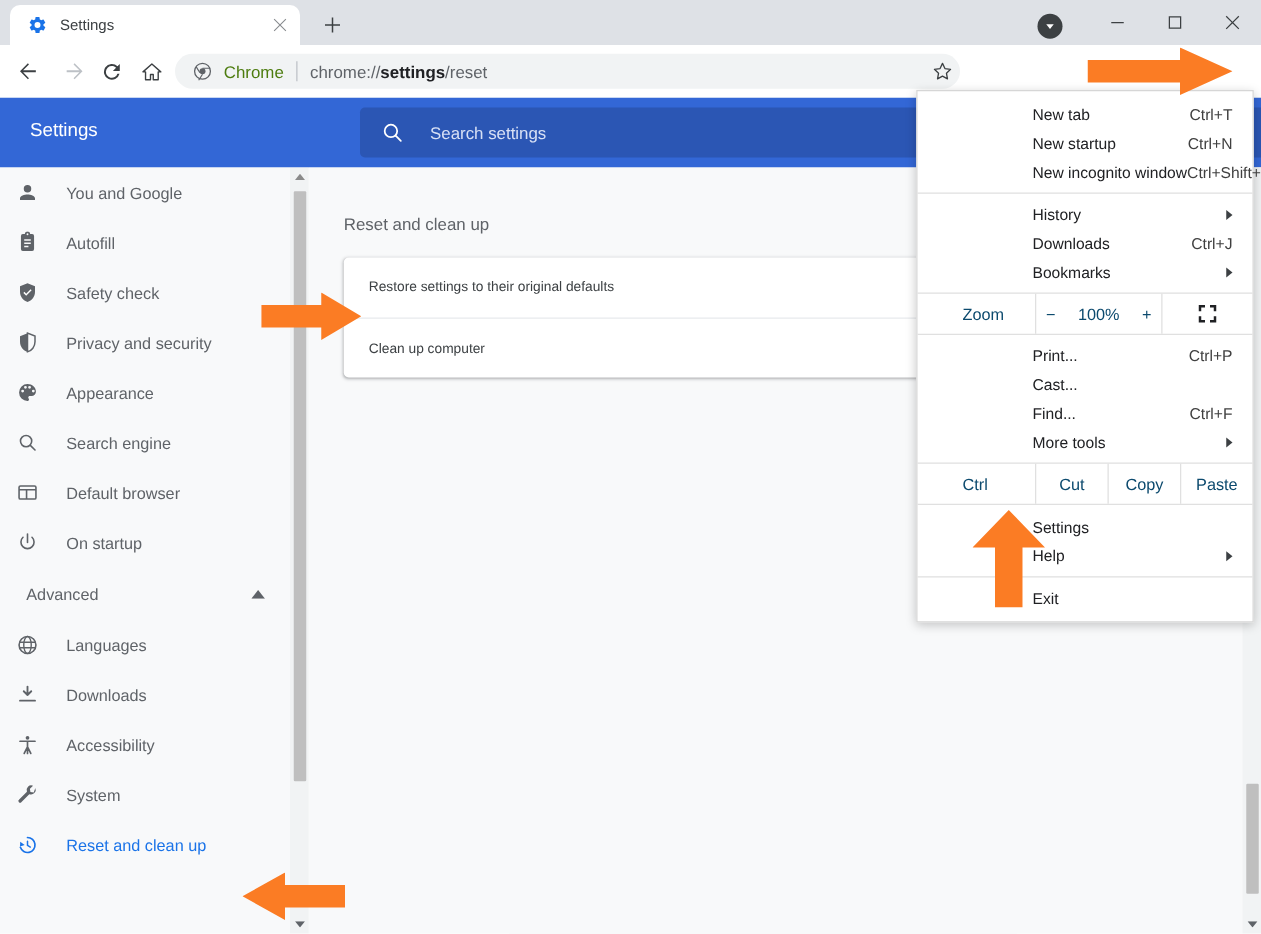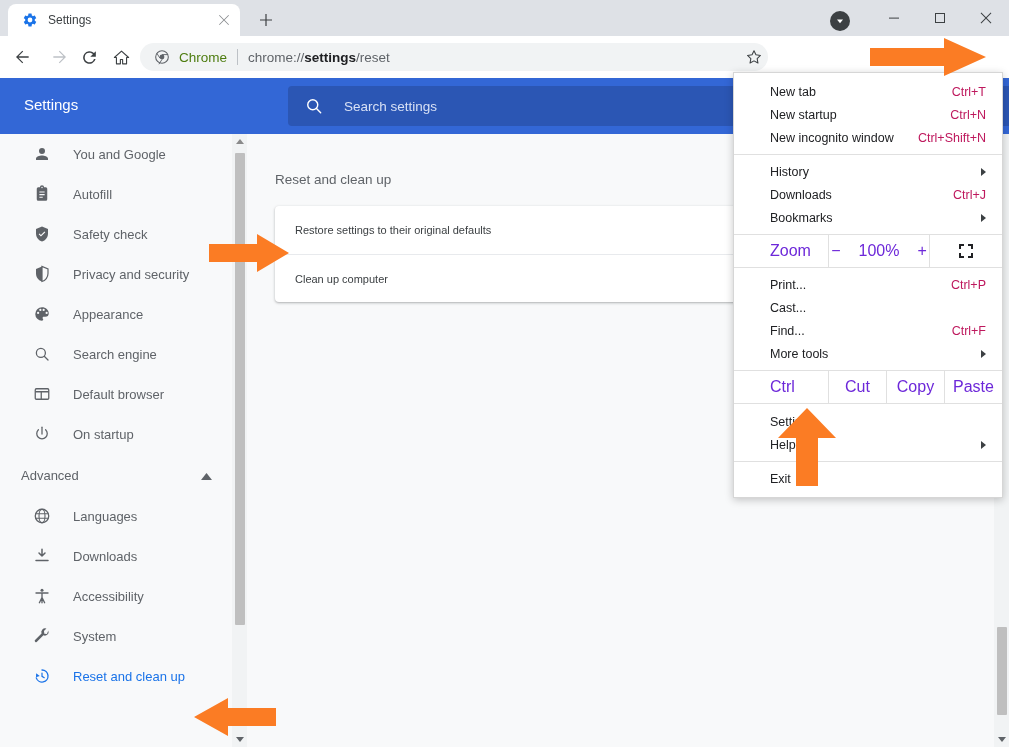--- a/index.html
+++ b/index.html
@@ -192,21 +192,21 @@
     left: 0; top: 56px;
     width: 232px; height: 613px;
     background: #f8f9fa;
     overflow: hidden;
   }
   .nav-item {
     position: relative;
     height: 40px;
     display: flex;
     align-items: center;
-    padding-left: 32px;
+    padding-left: 12px;
     box-sizing: border-box;
   }
   .nav-ico {
     width: 20px; height: 20px;
     flex: 0 0 auto;
     display: flex; align-items: center; justify-content: center;
   }
   .nav-label {
     margin-left: 21px;
     font-size: 13px;
@@ -301,44 +301,45 @@
     background: #ffffff;
     border: 1px solid #d6d6d6;
     box-shadow: 0 2px 8px rgba(0,0,0,.22);
     font-size: 12.5px;
     color: #202124;
   }
   .m-item {
     height: 23px;
     display: flex;
     align-items: center;
-    padding: 0 16px 0 36px;
+    padding: 0 16px 0 56px;
     box-sizing: border-box;
     justify-content: space-between;
+    margin-left: 36px;
   }
   .m-label { white-space: nowrap; }
-  .m-accel { color: #be185d; font-size: 12.5px; white-space: nowrap; }
+  .m-accel { color: #404040; font-size: 12.5px; white-space: nowrap; }
   .m-sep { height: 1px; background: #e0e0e0; margin: 5px 0; }
   .m-arrow {
     width: 0; height: 0;
     border-left: 5px solid #3c4043;
     border-top: 4px solid transparent;
     border-bottom: 4px solid transparent;
   }
   .m-rowsplit {
     display: flex;
     align-items: stretch;
     height: 32px;
     border-top: 1px solid #e0e0e0;
     border-bottom: 1px solid #e0e0e0;
   }
   .m-cell {
     display: flex; align-items: center; justify-content: center;
-    font-size: 16px;
-    color: #6d28d9;
+    font-size: 13px;
+    color: #0c4a6e;
   }
   .m-cell + .m-cell { border-left: 1px solid #e0e0e0; }
   .m-zoom-label {
     width: 94px;
     justify-content: flex-start;
     padding-left: 36px;
     box-sizing: border-box;
   }
   .m-zoom-ctrls { flex: 1 1 auto; gap: 18px; }
   .m-zoom-full { width: 72px; }

